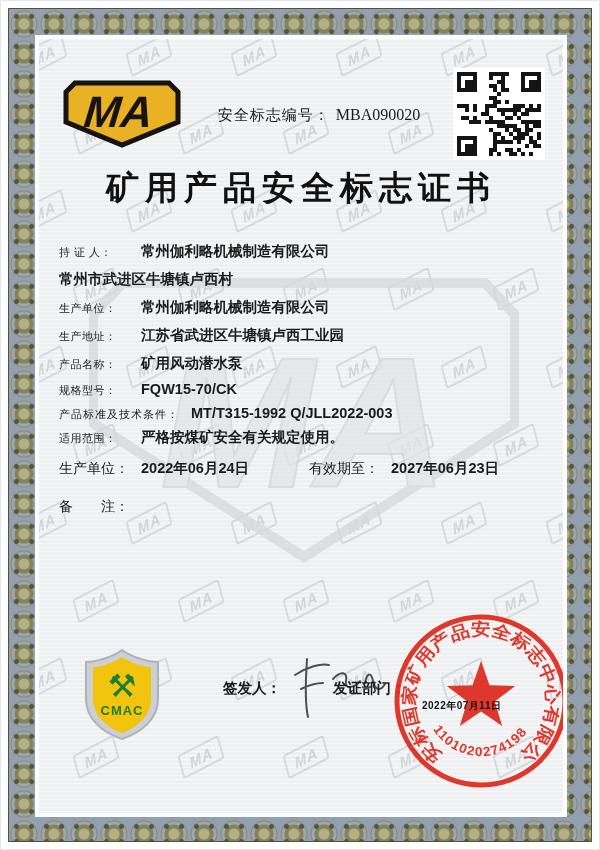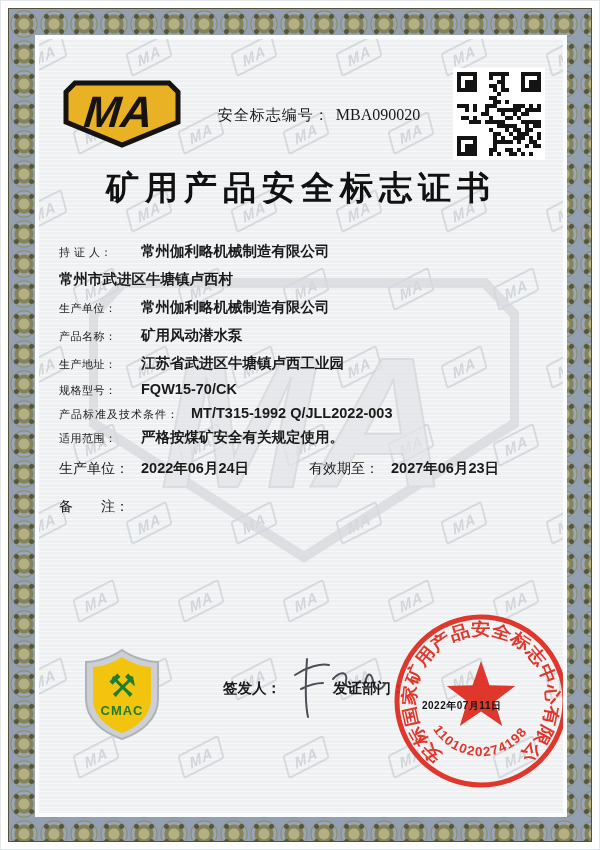--- a/index.html
+++ b/index.html
@@ -303,26 +303,26 @@
             <span class="fvalue">常州伽利略机械制造有限公司</span>
           </div>
           <div class="frow">
             <span class="fvalue">常州市武进区牛塘镇卢西村</span>
           </div>
           <div class="frow">
             <span class="flabel">生产单位：</span>
             <span class="fvalue">常州伽利略机械制造有限公司</span>
           </div>
           <div class="frow">
+            <span class="flabel">生产地址：</span>
+            <span class="fvalue">江苏省武进区牛塘镇卢西工业园</span>
+          </div>
+          <div class="frow">
             <span class="flabel">产品名称：</span>
             <span class="fvalue">矿用风动潜水泵</span>
-          </div>
-          <div class="frow">
-            <span class="flabel">生产地址：</span>
-            <span class="fvalue">江苏省武进区牛塘镇卢西工业园</span>
           </div>
           <div class="frow tight">
             <span class="flabel">规格型号：</span>
             <span class="fvalue">FQW15-70/CK</span>
           </div>
           <div class="frow tight">
             <span class="flabel wide">产品标准及技术条件：</span>
             <span class="fvalue">MT/T315-1992 Q/JLL2022-003</span>
           </div>
           <div class="frow tight">

